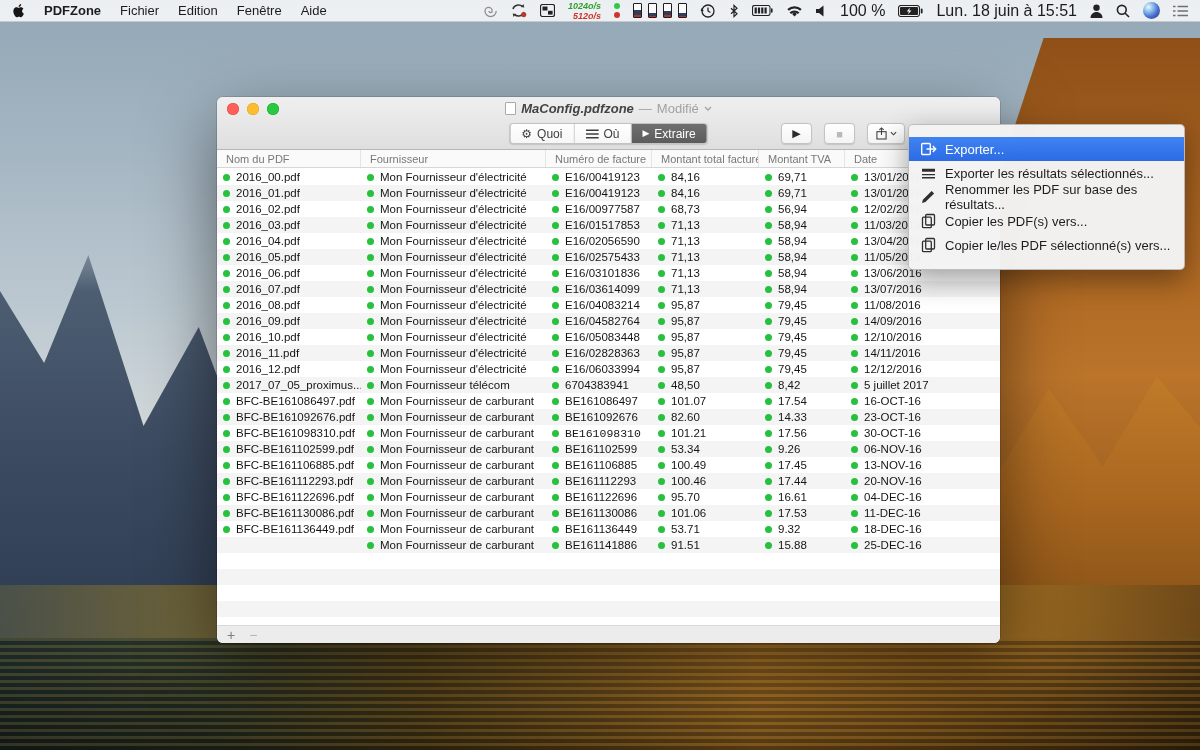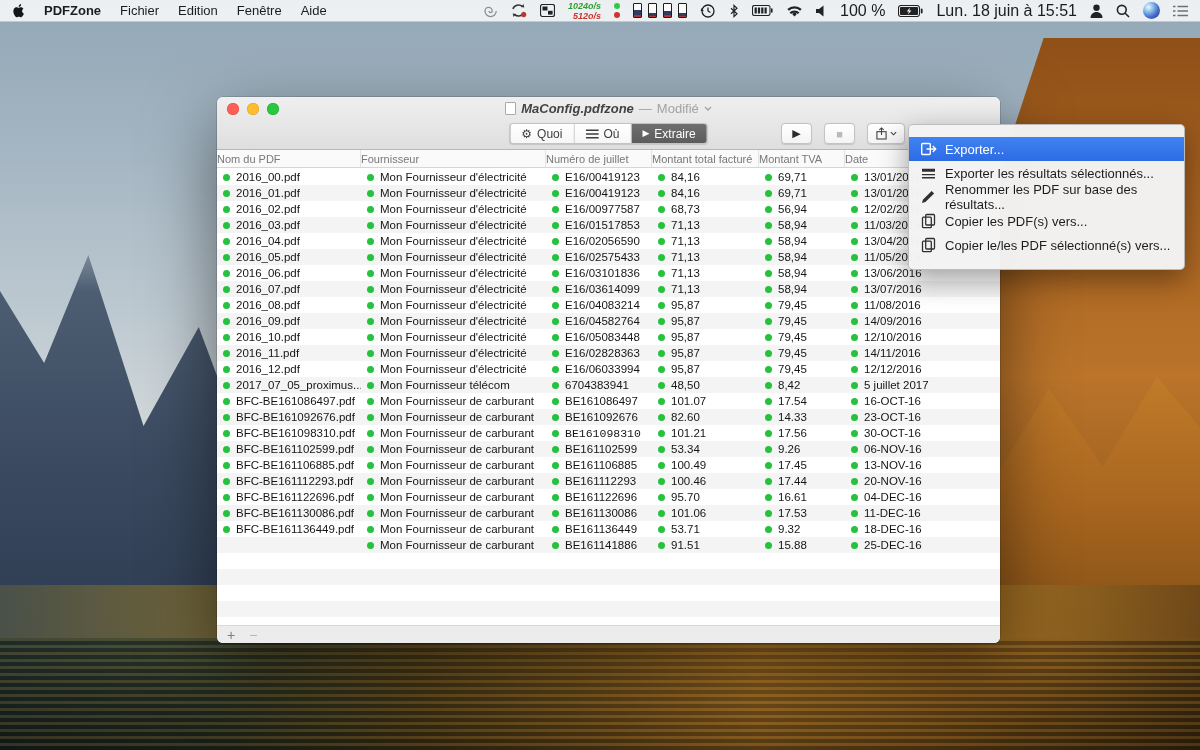--- a/index.html
+++ b/index.html
@@ -72,21 +72,21 @@
   .seg .ic { font-size:11px; display:flex; align-items:center; }
   .tb-buttons { position:absolute; right:95px; top:3px; display:flex; gap:12px; }
   .tb-btn { width:31px; height:21px; background:linear-gradient(#ffffff,#f4f4f4); border:1px solid #c3c3c3; border-radius:4px;
     display:flex; align-items:center; justify-content:center; gap:3px; box-shadow:0 .5px 1px rgba(0,0,0,.12); font-size:10px; }
   .tb-btn .play-g { color:#2b2b2b; font-size:11px; }
   .tb-btn .stop-g { color:#b9b9b9; font-size:11px; }
   .tb-btn.share { width:38px; color:#4a4a4a; }
 
   
   .thead { height:18px; display:flex; background:#fafafa; border-bottom:1px solid #d6d6d6; font-size:11px; color:#787878; }
-  .th { display:flex; align-items:center; padding-left:0; border-right:1px solid #e4e4e4; overflow:hidden; white-space:nowrap; }
+  .th { display:flex; align-items:center; padding-left:9px; border-right:1px solid #e4e4e4; overflow:hidden; white-space:nowrap; }
   .th:last-child { border-right:none; }
   .tbody { position:absolute; top:72px; bottom:18px; left:0; right:0;
     background:repeating-linear-gradient(180deg,#ffffff 0 16px,#f4f4f5 16px 32px); overflow:hidden; }
   .tr { height:16px; display:flex; }
   .td { display:flex; align-items:center; padding-left:6px; overflow:hidden; white-space:nowrap; font-size:11.5px; color:#151515; }
   .sdot { width:7px; height:7px; border-radius:50%; background:#26c13d; margin-right:6px; flex:none; }
   .wfooter { position:absolute; left:0; right:0; bottom:0; height:18px; background:#ececec; border-top:1px solid #d9d9d9;
     display:flex; align-items:center; gap:14px; padding:0 10px; }
   .fbtn { font-size:14px; color:#7d7d7d; line-height:1; cursor:default; }
   .fbtn.dim { color:#b5b5b5; }
@@ -307,21 +307,21 @@
               </svg>
             </span>
         </span>
       </div>
     </div>
   </div>
 
   <div class="thead">
       <div class="th" style="width: 144px;">Nom du PDF</div>
       <div class="th" style="width: 185px;">Fournisseur</div>
-      <div class="th" style="width: 106px;">Numéro de juillet</div>
+      <div class="th" style="width: 106px;">Numéro de facture</div>
       <div class="th" style="width: 107px;">Montant total facturé</div>
       <div class="th" style="width: 86px;">Montant TVA</div>
       <div class="th" style="width: 155px;">Date</div>
     </div>
   <div class="tbody">
       <div class="tr">
         <div class="td" style="width: 144px;">
           <span class="sdot"></span>
           <span>2016_00.pdf</span>
         </div>

